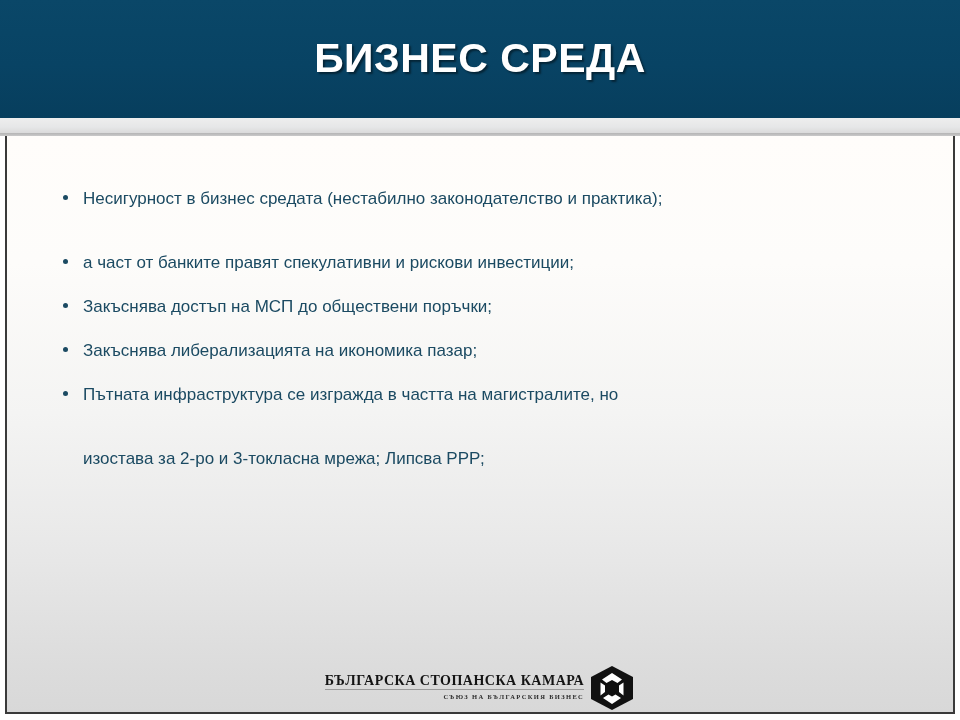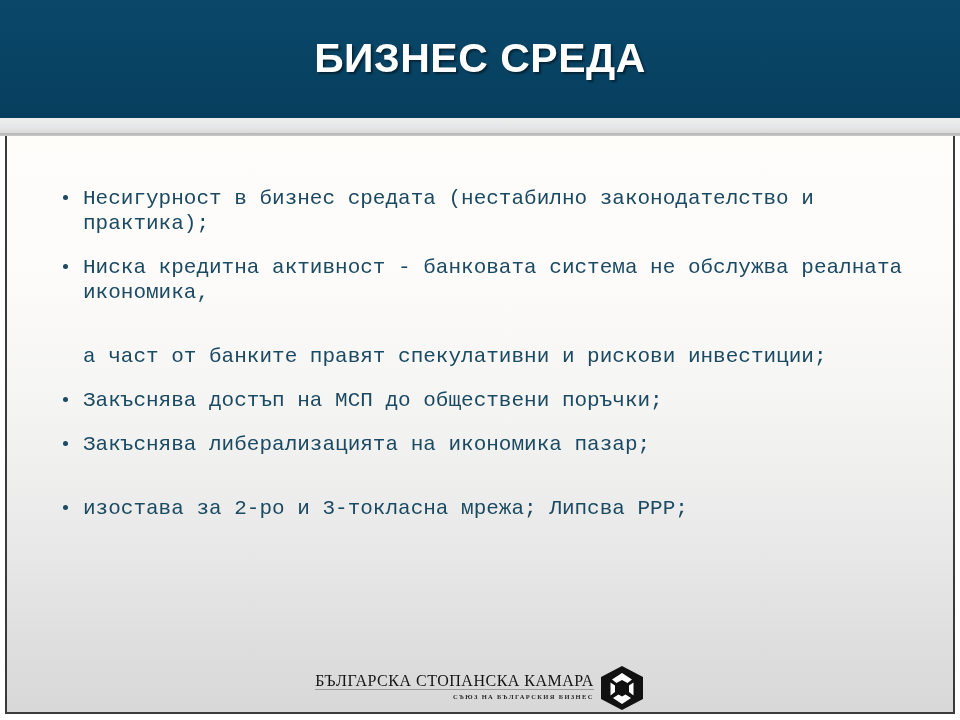--- a/index.html
+++ b/index.html
@@ -91,22 +91,22 @@
     left: 52px;
     top: 50px;
     width: 880px;
   }
   .bullet-item {
     position: relative;
     display: block;
     padding-left: 24px;
     margin-bottom: 19px;
     color: #1b4a62;
-    font-family: Liberation Mono, monospace;
-    font-size: 21px;
+    font-family: Liberation Sans, sans-serif;
+    font-size: 17px;
     line-height: 25px;
     font-weight: normal;
   }
   .bullet-item .dot {
     position: absolute;
     left: 4px;
     top: 9px;
     width: 5px;
     height: 5px;
     border-radius: 50%;
@@ -129,22 +129,22 @@
   .logo-side {
     display: flex;
     flex-direction: column;
     justify-content: center;
   }
   .logo-left { align-items: flex-end; padding-right: 5px; }
   .logo-right { align-items: flex-start; padding-left: 5px; }
 
   .logo-line1 {
     font-family: "Liberation Serif", serif;
-    font-size: 16px;
-    font-weight: normal;
+    font-size: 14px;
+    font-weight: bold;
     color: #141414;
     letter-spacing: 0.5px;
     white-space: nowrap;
     line-height: 12px;
   }
   .logo-rule {
     width: 100%;
     height: 1px;
     background: #9a9a9a;
     margin: 2px 0 2px 0;
@@ -185,21 +185,20 @@
       <div class="bullet-item">
         <span class="dot"></span>
         <span class="bullet-text">
           <span>Несигурност в бизнес средата (нестабилно законодателство и практика);</span>
         </span>
       </div>
 
       <div class="bullet-item">
         <span class="dot"></span>
         <span class="bullet-text">
-          <span>Ниска кредитна активност - банковата система не обслужва реалната икономика,</span>
           <span class="l2">а  част от банките правят спекулативни и рискови инвестиции;</span>
         </span>
       </div>
 
 
       <div class="bullet-item">
         <span class="dot"></span>
         <span class="bullet-text">
           <span>Закъснява достъп на МСП до обществени поръчки;</span>
         </span>
@@ -208,20 +207,21 @@
       <div class="bullet-item">
         <span class="dot"></span>
         <span class="bullet-text">
           <span>Закъснява либерализацията на икономика пазар;</span>
         </span>
       </div>
 
       <div class="bullet-item">
         <span class="dot"></span>
         <span class="bullet-text">
+          <span>Пътната инфраструктура се изгражда в частта на магистралите, но</span>
           <span class="l2">изостава за 2-ро и 3-токласна мрежа; Липсва РРР;</span>
         </span>
       </div>
 
     </div>
   </div>
 
   <div class="footer-logo">
 
     <div class="logo-side logo-left">

